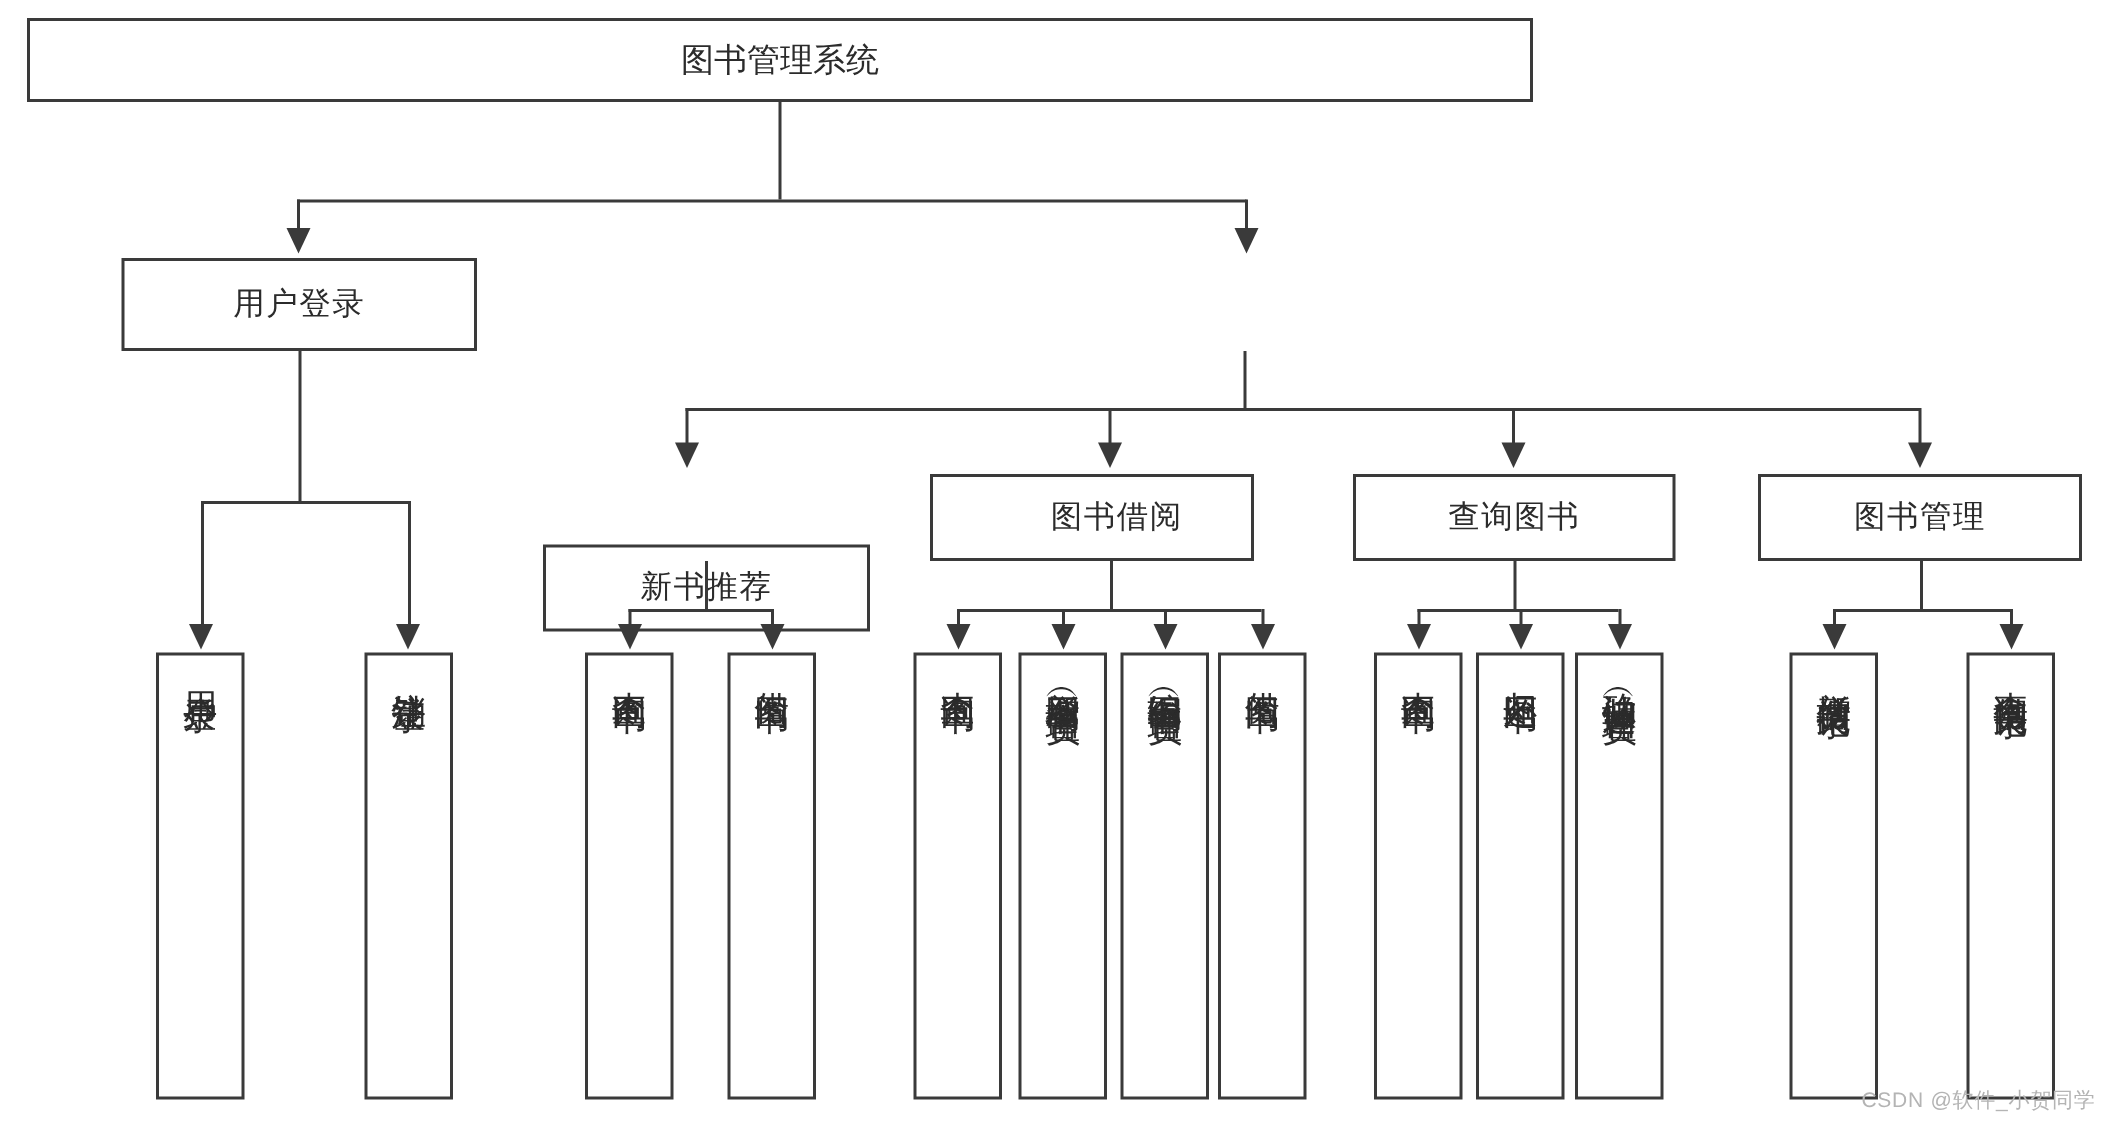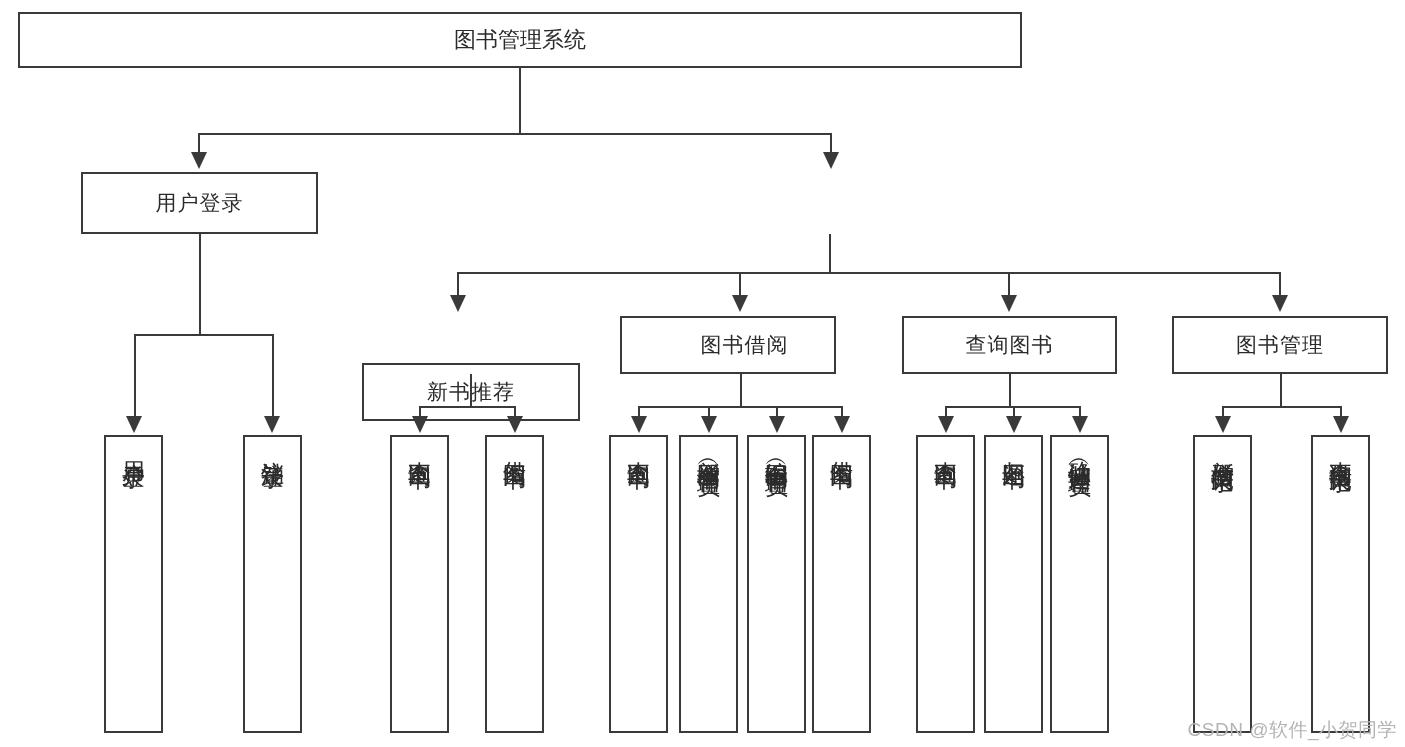--- a/index.html
+++ b/index.html
@@ -68,21 +68,21 @@
     height: 0;
     border-left: 8px solid transparent;
     border-right: 8px solid transparent;
     border-top: 17px solid #3a3a3a;
   }
   
   #watermark {
     position: absolute;
     right: 8px;
     bottom: 4px;
-    font-size: 19px;
+    font-size: 14px;
     color: #b4b4b4;
     letter-spacing: 0.5px;
     white-space: nowrap;
     font-family: "Liberation Sans", "DejaVu Sans", sans-serif;
   }
 </style>
 </head>
 <body>
 
 <div id="canvas">

